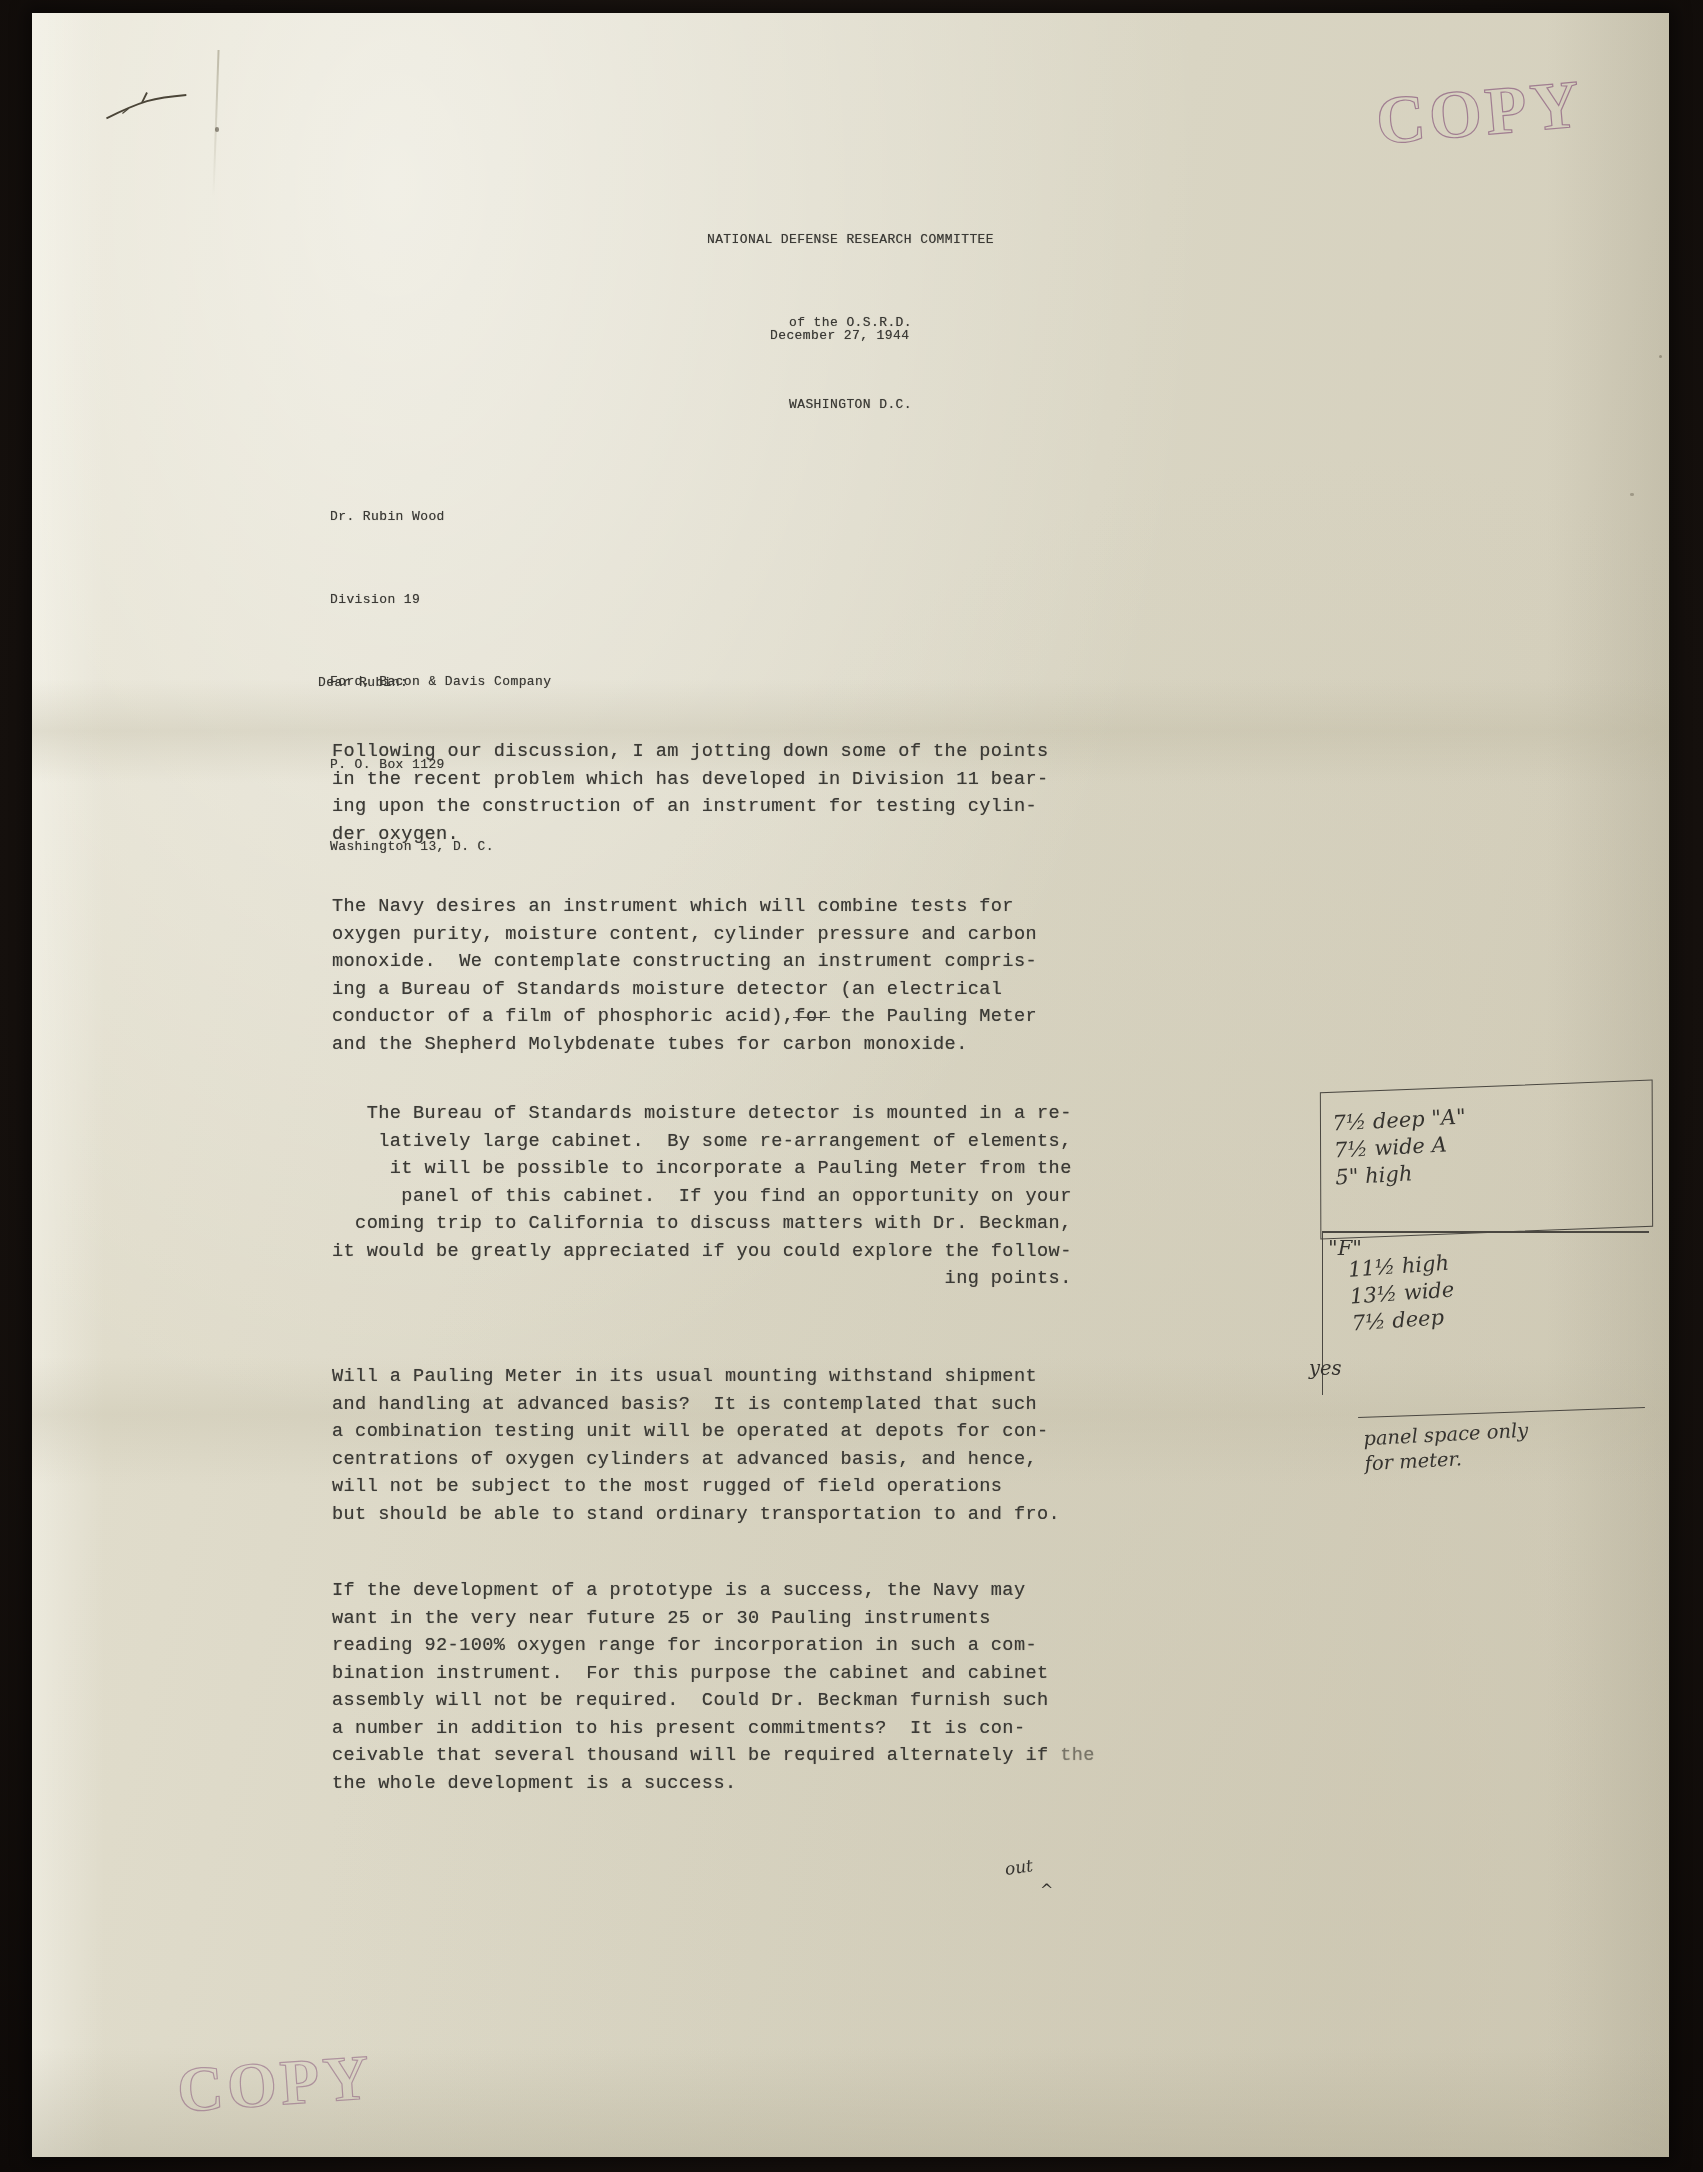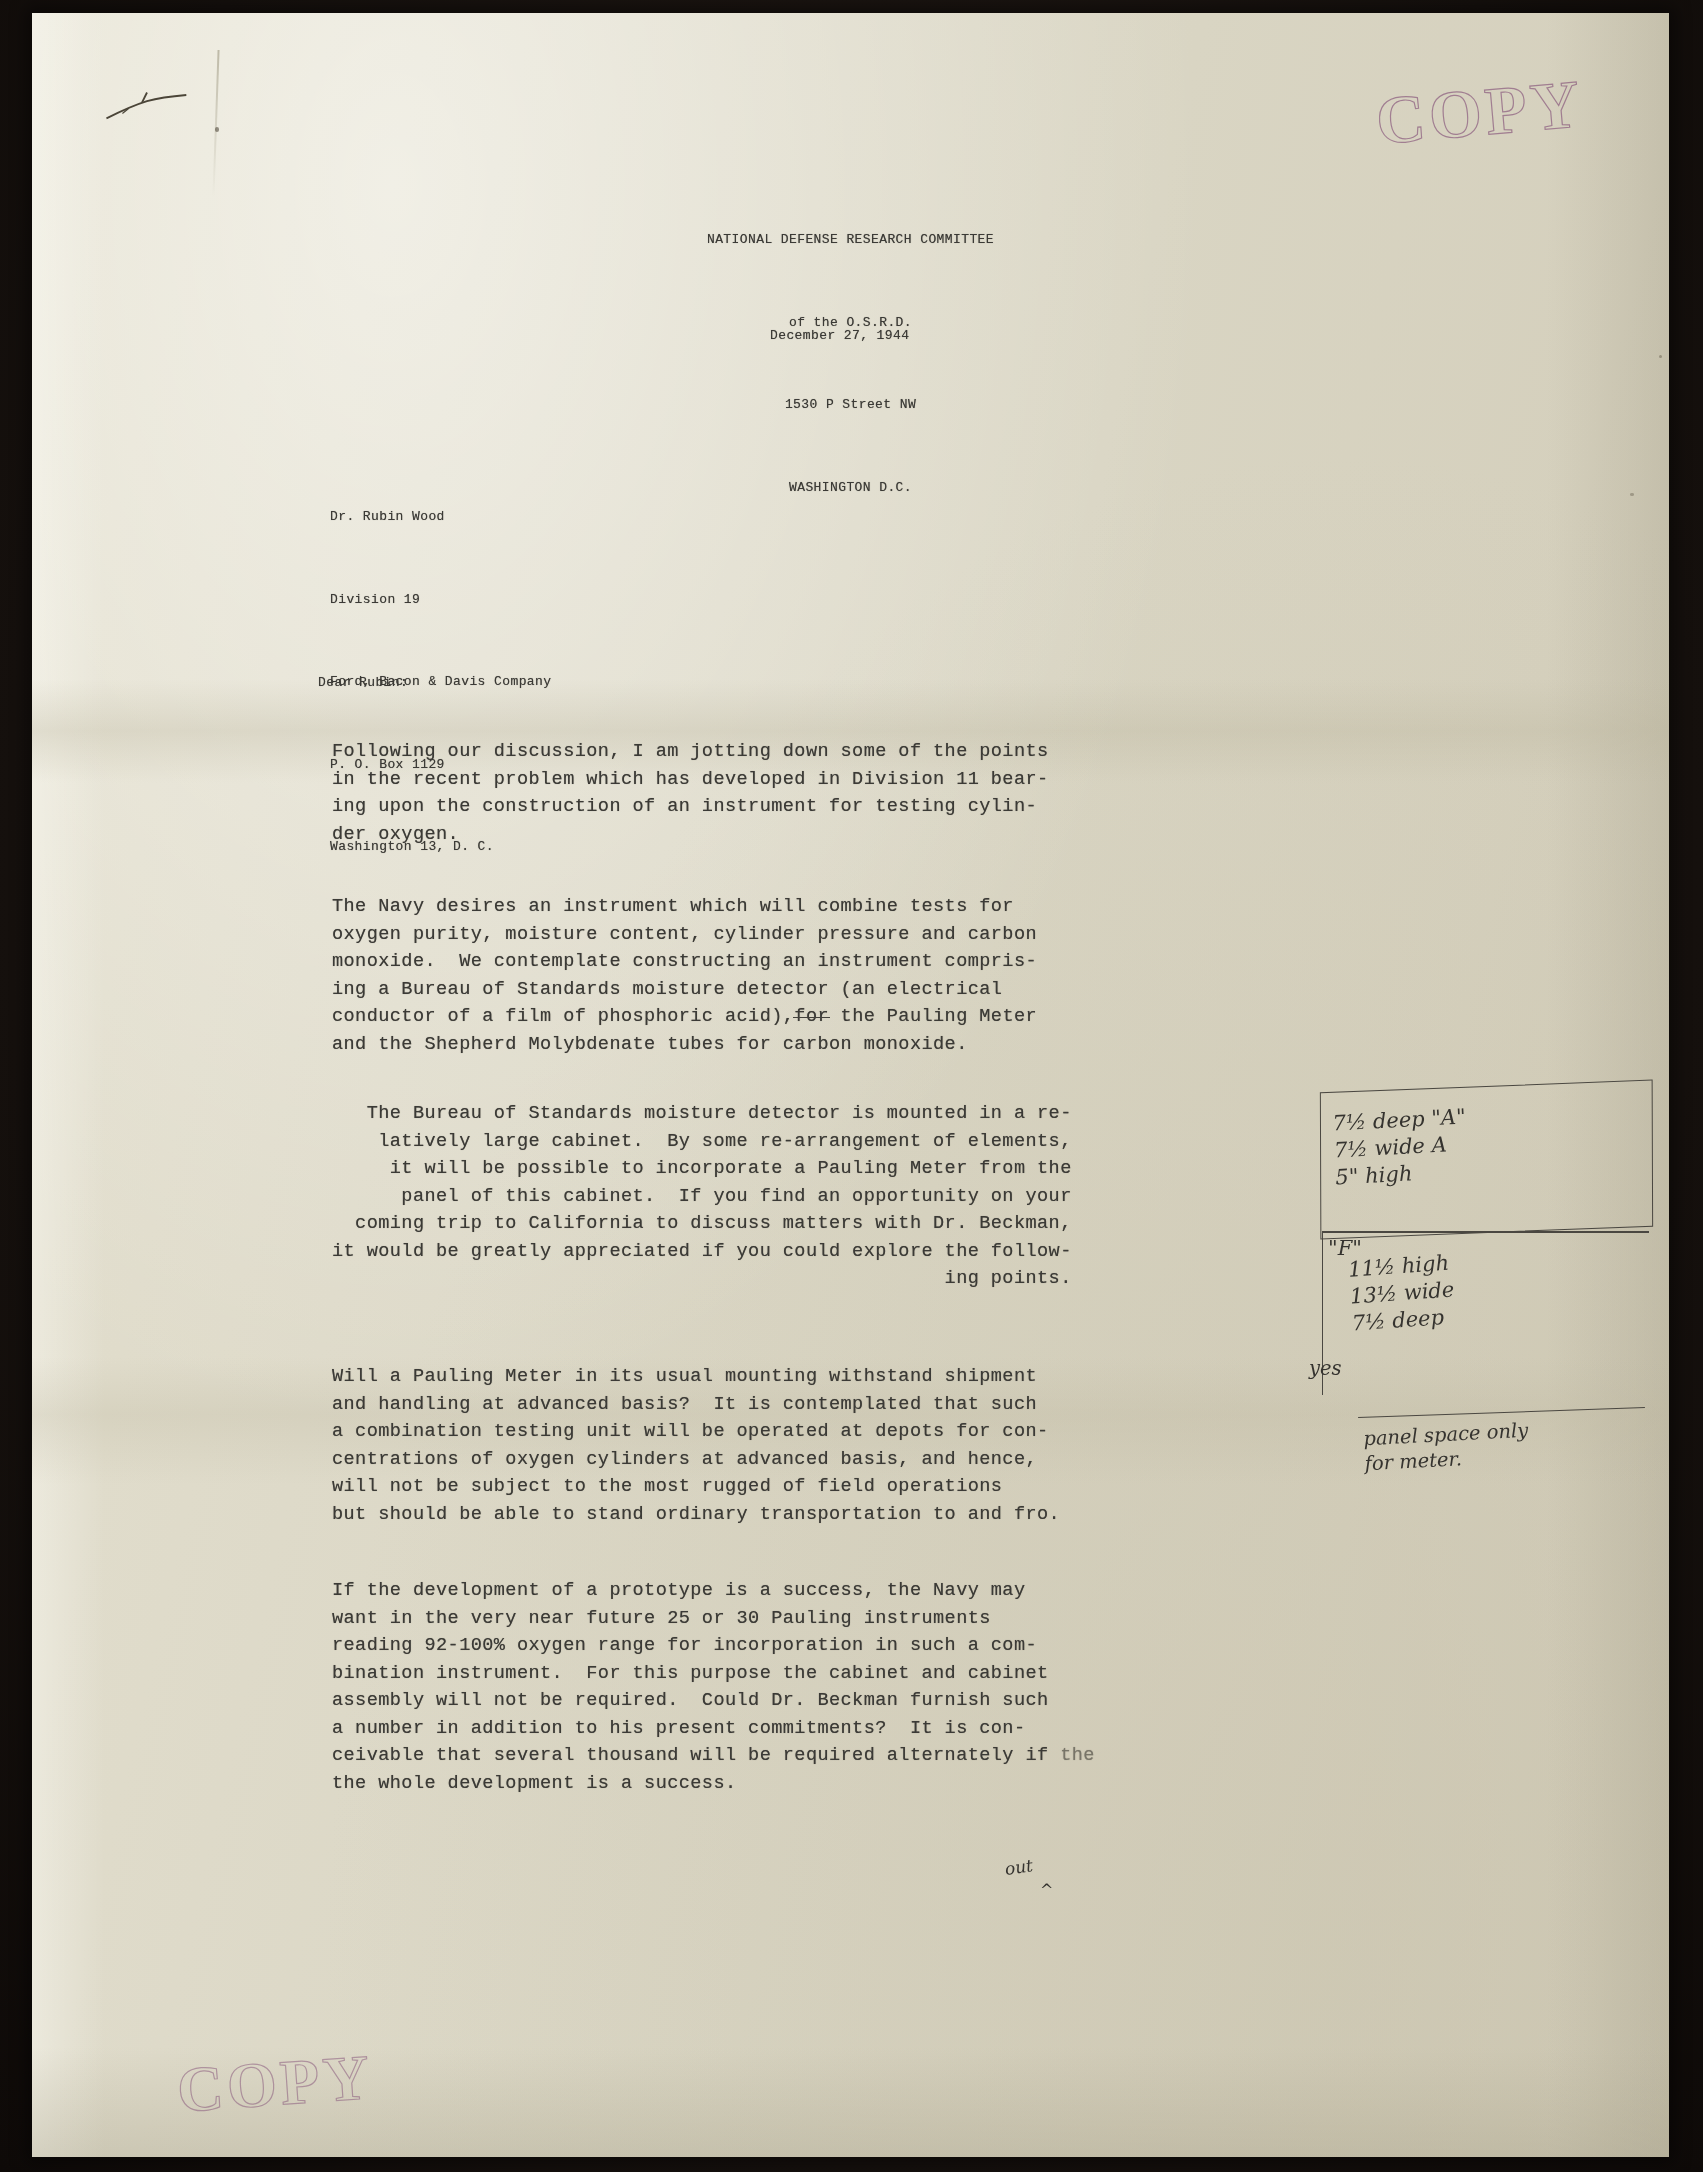--- a/index.html
+++ b/index.html
@@ -274,21 +274,20 @@
     <path d="M62 20 L70 4" fill="none" stroke="#4b4538" stroke-width="3"></path>
     <path d="M30 38 L40 30" fill="none" stroke="#4b4538" stroke-width="2"></path>
   </svg>
 
   <div class="copy-stamp" id="copy-top">COPY</div>
   <div class="copy-stamp" id="copy-bottom">COPY</div>
 
   <div class="typed" id="letterhead">
     <span class="ln">NATIONAL DEFENSE RESEARCH COMMITTEE</span>
     <span class="ln">of the O.S.R.D.</span>
-    <span class="ln">1530 P Street NW</span>
     <span class="ln">WASHINGTON D.C.</span>
   </div>
 
   <div class="typed" id="date-line">December 27, 1944</div>
 
   <div class="typed" id="addressee">
     <span class="ln">Dr. Rubin Wood</span>
     <span class="ln">Division 19</span>
     <span class="ln">Ford, Bacon &amp; Davis Company</span>
     <span class="ln">P. O. Box 1129</span>

